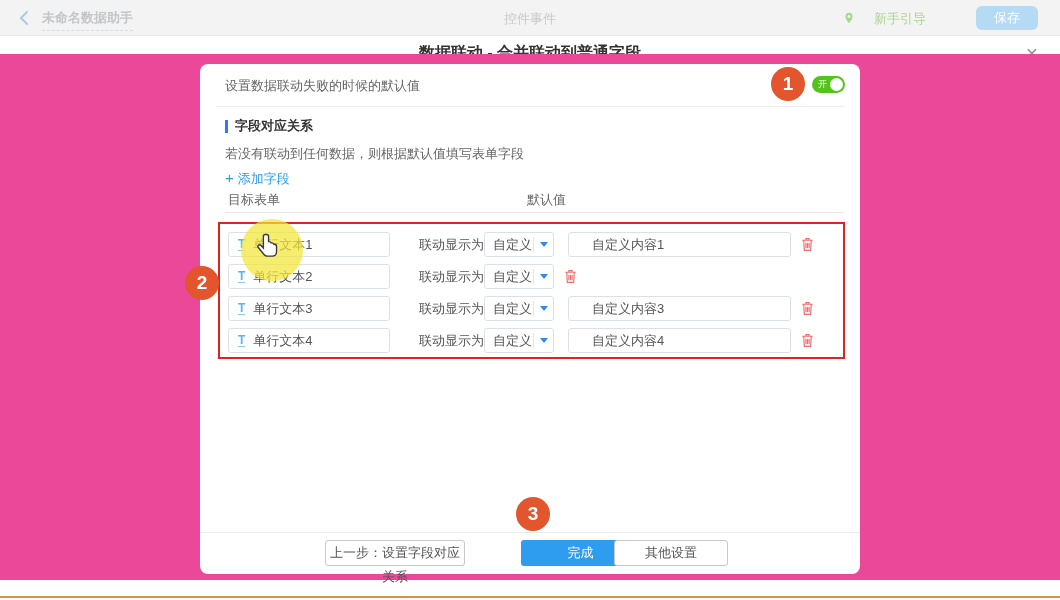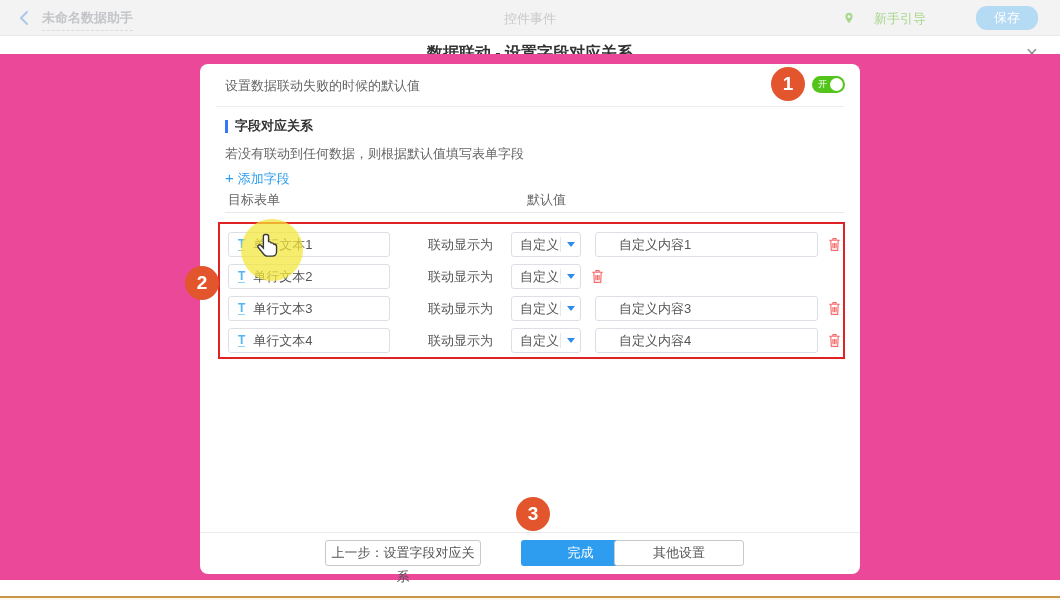--- a/index.html
+++ b/index.html
@@ -5,21 +5,21 @@
   * { margin:0; padding:0; box-sizing:border-box; }
   body { font-family:"Liberation Sans","DejaVu Sans",sans-serif; background:#fff; }
   .screen { position:relative; width:1060px; height:600px; overflow:hidden; background:#fff; }
 
   
   .topbar { position:absolute; left:0; top:0; width:1060px; height:36px; background:#f3f3f4; border-bottom:1px solid #e9e9ea; }
   .back-btn { position:absolute; left:18px; top:10px; width:12px; height:16px; cursor:pointer; }
   .doc-title { position:absolute; left:42px; top:9px; font-size:13px; color:#c3c5c8; padding-bottom:3px; border-bottom:1px dashed #d6dde3;font-weight:bold; }
   .center-title { position:absolute; left:0; right:0; top:10px; text-align:center; font-size:13px; color:#c9c9c9; }
   .guide { position:absolute; right:134px; top:10px; display:flex; align-items:center; gap:19px; font-size:13px; color:#a8d78c; }
-  .save-btn { position:absolute; right:22px; top:6px; width:62px; height:24px; background:#b5daf4; color:#ffffff; font-size:13px; border:none; border-radius:11px; text-align:center; line-height:24px; }
+  .save-btn { position:absolute; right:22px; top:6px; width:62px; height:24px; background:#b5daf4; color:#ffffff; font-size:13px; border:none; border-radius:6px; text-align:center; line-height:24px; }
 
   
   .dialog-header { position:absolute; left:0; top:36px; width:1060px; height:34px; background:#ffffff; border-bottom:1px solid #ececec; }
   .dialog-title { position:absolute; left:0; right:0; top:0; height:34px; line-height:34px; text-align:center; font-size:16px; font-weight:600; color:#333; }
   .close-x { position:absolute; right:22px; top:4px; font-size:21px; color:#8d8d8d; line-height:26px; cursor:pointer; }
 
   
   .content { position:absolute; left:0; top:54px; width:1060px; height:526px; background:#ec4899; }
   .panel { position:absolute; left:200px; top:10px; width:660px; height:510px; background:#ffffff; border-radius:8px; }
 
@@ -38,33 +38,33 @@
   .col-header { position:absolute; top:127px; font-size:13px; color:#666; }
   .h-target { left:28px; }
   .h-default { left:327px; }
   .header-line { position:absolute; left:25px; top:148px; width:619px; height:1px; background:#e8e8e8; }
 
   .red-box { position:absolute; left:18px; top:158px; width:627px; height:137px; border:2px solid #e02222; display:flex; flex-direction:column; gap:7px; padding:8px 0 0 8px; }
   .field-row { display:flex; align-items:center; height:25px; }
   .input-box { height:25px; background:#fff; border:1px solid #dcdfe6; border-radius:3px; display:flex; align-items:center; font-size:13px; color:#555; cursor:text; }
   .field-input { width:162px; padding-left:9px; }
   .t-icon { color:#53b5f5; font-size:12px; font-weight:bold; border-bottom:1.5px solid #8fd0f8; line-height:12px; margin-right:8px; }
-  .relation-label { margin-left:38px; width:65px; font-size:13px; color:#555; }
-  .select-box { margin-left:18px; width:70px; height:25px; border:1px solid #dcdfe6; border-radius:3px; display:flex; align-items:center; cursor:pointer; background:#fff; }
+  .relation-label { margin-left:29px; width:65px; font-size:13px; color:#555; }
+  .select-box { width:70px; height:25px; border:1px solid #dcdfe6; border-radius:3px; display:flex; align-items:center; cursor:pointer; background:#fff; }
   .select-text { flex:1; padding-left:8px; font-size:13px; color:#555; }
   .caret-zone { width:20px; height:15px; border-left:1px solid #e4e7ee; display:flex; align-items:center; justify-content:center; }
   .caret { width:0; height:0; border-left:4px solid transparent; border-right:4px solid transparent; border-top:5px solid #2d8cf0; }
   .value-input { margin-left:14px; width:223px; padding-left:23px; }
   .trash { margin-left:8px; width:17px; height:17px; cursor:pointer; }
 
   .footer-sep { position:absolute; left:0; top:468px; width:660px; height:1px; background:#ebebeb; }
   .btn { position:absolute; top:476px; height:26px; background:#fff; border:1px solid #c8c8c8; border-radius:3px; font-size:13px; color:#555; text-align:center; line-height:24px; cursor:pointer; }
-  .btn-prev { left:125px; width:156px; }
+  .btn-prev { left:125px; width:140px; }
   .btn-finish { left:285px; width:119px; background:#2e9df0; border-color:#2e9df0; color:#fff; line-height:26px; border:none;margin-left:36px; }
-  .btn-other { left:414px; width:130px; }
+  .btn-other { left:414px; width:114px; }
 
   
   .badge { position:absolute; width:34px; height:34px; border-radius:50%; background:#e2552d; color:#fff; font-size:19px; font-weight:bold; text-align:center; line-height:34px; z-index:20; }
   .badge-1 { left:571px; top:3px; }
   .badge-2 { left:-15px; top:202px; }
   .badge-3 { left:316px; top:433px; }
   .highlight { position:absolute; width:62px; height:62px; border-radius:50%; background:rgba(242,230,56,0.72); z-index:30; }
   .hl-1 { left:241px; top:165px; }
   .cursor-icon { position:absolute; width:28px; height:28px; z-index:31; }
   .cur-1 { left:254px; top:178px; }
@@ -92,21 +92,21 @@
         <svg width="12" height="14" viewBox="0 0 14 14">
             <path d="M7 1C4.5 1 2.8 2.9 2.8 5.2 2.8 8.3 7 13 7 13s4.2-4.7 4.2-7.8C11.2 2.9 9.5 1 7 1zm0 6a1.8 1.8 0 1 1 0-3.6 1.8 1.8 0 0 1 0 3.6z" fill="#a8d78c"></path>
           </svg>
       </span>
       <span>新手引导</span>
     </div>
     <button class="save-btn">保存</button>
   </div>
 
   <div class="dialog-header">
-    <div class="dialog-title">数据联动 - 设置字段对应关系</div>
+    <div class="dialog-title">数据联动 - 合并联动到普通字段</div>
     <span class="close-x">×</span>
   </div>
 
   <div class="content">
     <div class="panel">
 
       <div class="setting-label">设置数据联动失败的时候的默认值</div>
       <div class="badge badge-1">1</div>
       <div class="toggle">
         <span class="toggle-text">开</span>

